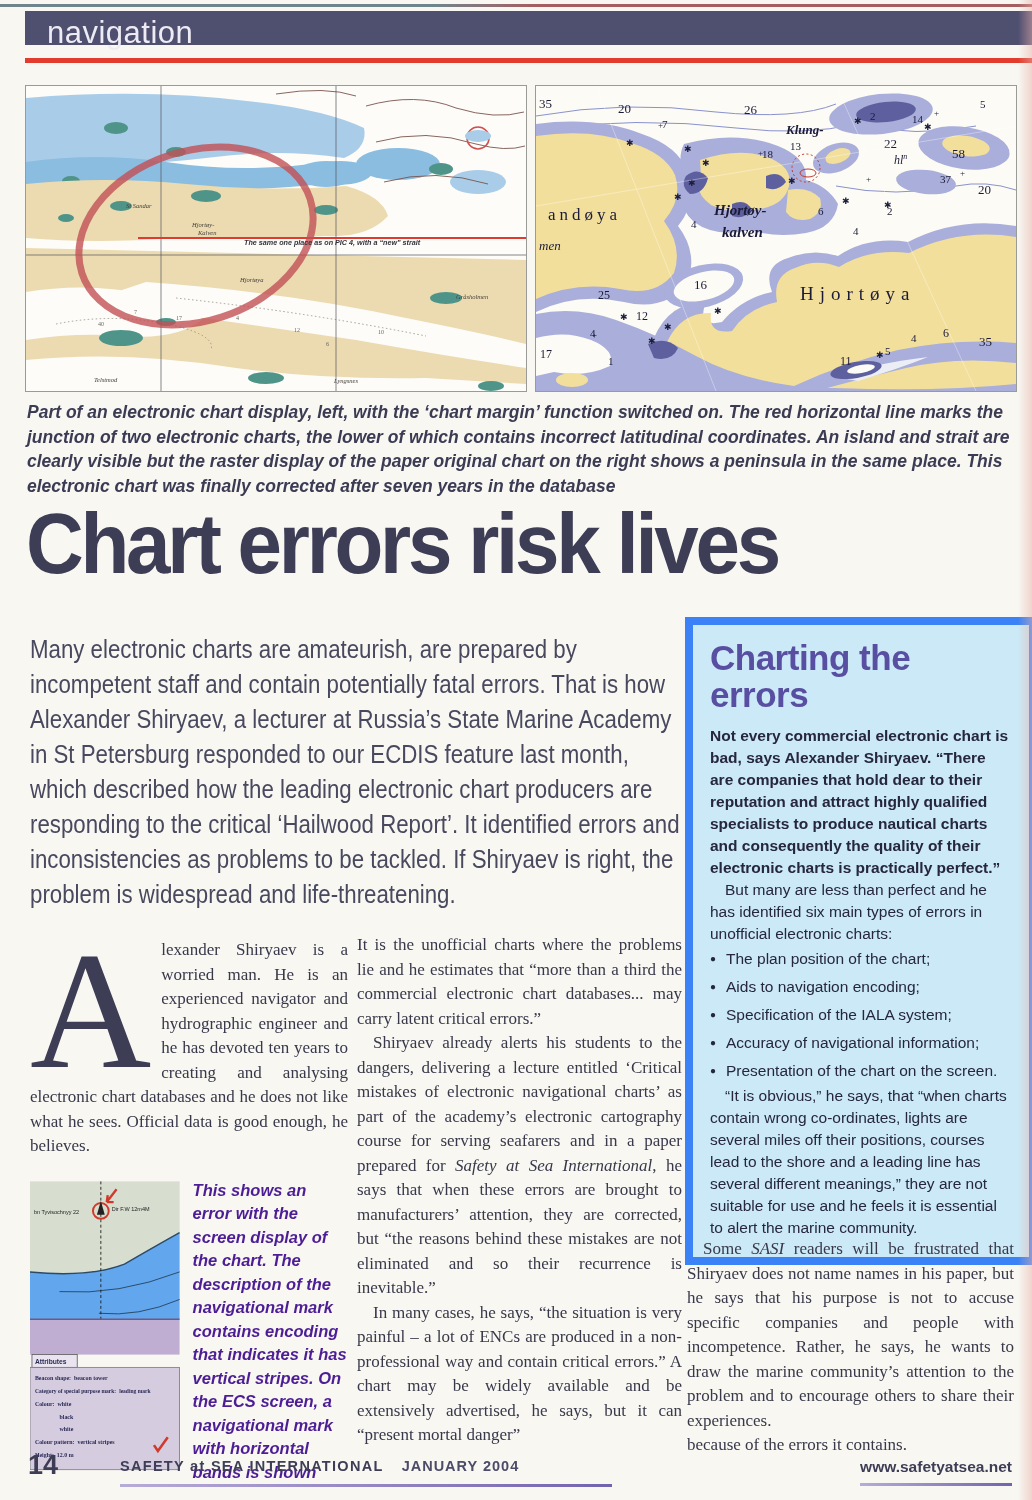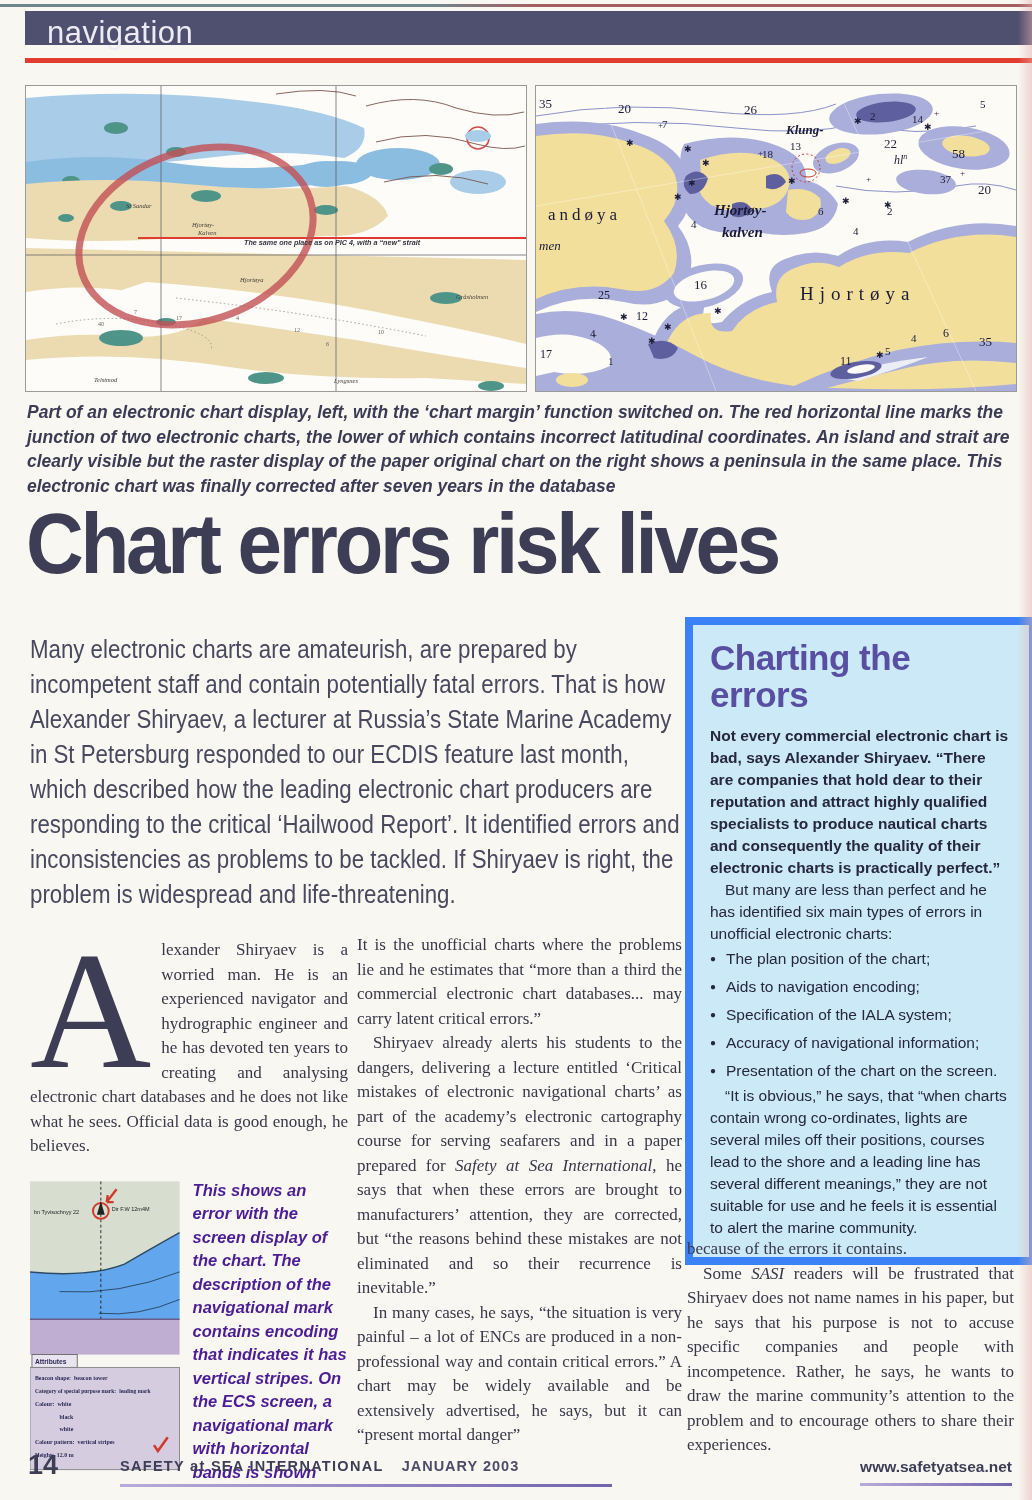--- a/index.html
+++ b/index.html
@@ -336,24 +336,24 @@
     </div>
   </div>
 
   <div class="col col2">
     <p class="body-p">It is the unofficial charts where the problems lie and he estimates that “more than a third the commercial electronic chart databases... may carry latent critical errors.”</p>
     <p class="body-p ind"><span>Shiryaev already alerts his students to the dangers, delivering a lecture entitled ‘Critical mistakes of electronic navigational charts’ as part of the academy’s electronic cartography course for serving seafarers and in a paper prepared for </span><em>Safety at Sea International</em><span>, he says that when these errors are brought to manufacturers’ attention, they are corrected, but “the reasons behind these mistakes are not eliminated and so their recurrence is inevitable.”</span></p>
     <p class="body-p ind">In many cases, he says, “the situation is very painful – a lot of ENCs are produced in a non-professional way and contain critical errors.” A chart may be widely available and be extensively advertised, he says, but it can “present mortal danger”</p>
   </div>
 
   <div class="col col3">
+    <p class="body-p ind"><span>Some </span><em>SASI</em><span> readers will be frustrated that Shiryaev does not name names in his paper, but he says that his purpose is not to accuse specific companies and people with incompetence. Rather, he says, he wants to draw the marine community’s attention to the problem and to encourage others to share their experiences.</span></p>
     <p class="body-p">because of the errors it contains.</p>
-    <p class="body-p ind"><span>Some </span><em>SASI</em><span> readers will be frustrated that Shiryaev does not name names in his paper, but he says that his purpose is not to accuse specific companies and people with incompetence. Rather, he says, he wants to draw the marine community’s attention to the problem and to encourage others to share their experiences.</span></p>
   </div>
 
   <div class="footer-num">14</div>
-  <div class="footer-journal"><span>SAFETY at SEA INTERNATIONAL</span><span class="footer-issue">JANUARY 2003</span></div>
+  <div class="footer-journal"><span>SAFETY at SEA INTERNATIONAL</span><span class="footer-issue">JANUARY 2004</span></div>
   <div class="footer-rule"></div>
   <div class="footer-url">www.safetyatsea.net</div>
   <div class="footer-url-rule"></div>
 
   <div class="edge-right"></div>
 </div>
 
 </body></html>

